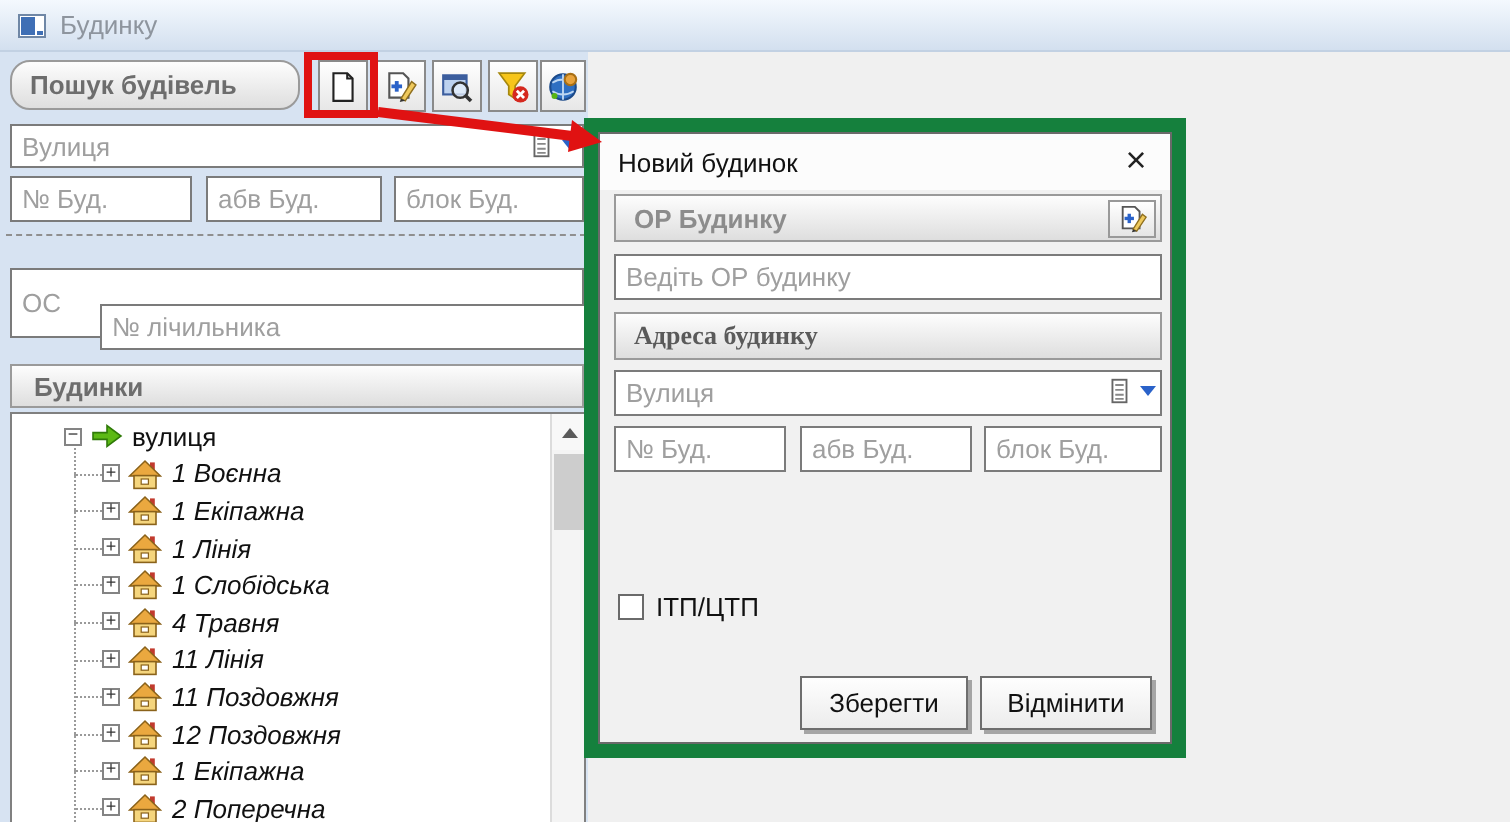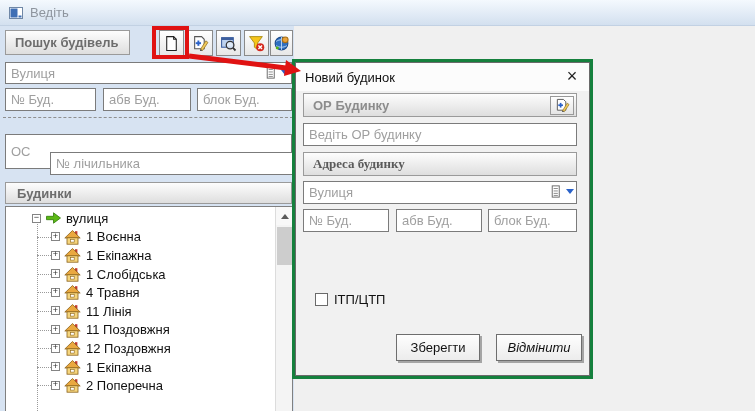--- a/index.html
+++ b/index.html
@@ -45,46 +45,46 @@
   .expand.minus::after{content:"−";position:relative;top:-0.5px;}
   .expand.plus::after{content:"+";position:relative;top:-0.5px;}
   li.root .expand{left:26px;}
   li.child .expand{left:45px;}
   li.child::before{content:"";position:absolute;left:31px;top:9px;width:14px;height:0;
     border-top:1px dotted #9a9a9a;}
   .tree-ic{position:absolute;width:17px;height:16px;top:1px;}
   li.root .tree-ic{left:39px;}
   li.child .tree-ic{left:58px;}
   li.root .lbl{margin-left:60px;}
-  li.child .lbl{margin-left:80px;}
+  li.child .lbl{margin-left:80px;font-style:italic;}
   
   .scrollbar{position:absolute;right:0;top:0;width:17px;height:100%;background:#f4f4f4;
     border-left:1px solid #dcdcdc;}
   .scroll-up{position:absolute;top:0;left:0;width:17px;height:18px;background:#f8f8f8;
     display:flex;align-items:center;justify-content:center;}
   .scroll-up::after{content:"";width:0;height:0;border:4px solid transparent;
     border-bottom:5px solid #5a5a5a;margin-top:-4px;}
   .scroll-thumb{position:absolute;top:20px;left:1px;width:15px;height:38px;background:#cdcdcd;}
 
   
   .dialog{position:absolute;left:292px;top:59px;width:301px;height:320px;
-    border:3px solid #15803d;background:#f1f1f1;}
+    border:7px solid #15803d;background:#f1f1f1;}
   .dlg-inner{position:absolute;left:0;top:0;right:0;bottom:0;border:1px solid #6a6a6a;
     background:#f1f1f1;}
   .dlg-title{position:absolute;left:0;top:0;right:0;height:28px;background:#fcfcfc;
     display:flex;align-items:center;}
   .dlg-title .t{font-size:13px;color:#111;margin-left:9px;}
   .dlg-close{position:absolute;right:6px;top:1px;font-size:18px;color:#222;width:22px;
     height:24px;text-align:center;line-height:24px;}
   .dlg .panel-header{left:7px;width:274px;height:24px;}
   .icon-btn{position:absolute;right:2px;top:2px;width:24px;height:19px;
     background:linear-gradient(#ffffff,#e5e5e5);border:1px solid #999;
     display:flex;align-items:center;justify-content:center;padding:0;}
   .icon-btn svg{width:15px;height:15px;}
-  .checkbox-row{position:absolute;left:19px;top:229px;display:flex;align-items:center;}
+  .checkbox-row{position:absolute;left:9px;top:229px;display:flex;align-items:center;}
   .checkbox{width:13px;height:13px;background:#fff;border:1px solid #6a6a6a;}
   .checkbox-label{font-size:13px;color:#111;margin-left:6px;}
   .win-btn{position:absolute;top:271px;height:27px;font-size:13px;color:#111;
     background:linear-gradient(#fefefe,#ececec);border:1px solid #6e6e6e;
     box-shadow:2px 2px 0 rgba(90,90,90,.5);font-family:"Liberation Sans",sans-serif;}
 
   
   .ann-rect{position:absolute;left:152px;top:26px;width:37px;height:33px;
     border:4px solid #e01212;z-index:5;}
   .ann-arrow{position:absolute;left:0;top:0;width:755px;height:411px;z-index:6;
@@ -141,26 +141,26 @@
     <symbol id="ic-greenarrow" viewBox="0 0 16 16">
       <polygon points="1,6.3 8,6.3 8,2.8 15,8 8,13.2 8,9.7 1,9.7" fill="#5cb915" stroke="#2f7a08" stroke-width="0.8"></polygon>
     </symbol>
   </defs>
 </svg>
 
 <div class="titlebar">
   <svg class="app-icon">
       <use href="#ic-window"></use>
     </svg>
-  <span class="title">Ведіть</span>
+  <span class="title">Будинку</span>
 </div>
 
 <div class="left-panel">
 
-  <div class="panel-header" style="left:5px;top:4px;width:125px;height:25px;">Пошук будівель</div>
+  <div class="panel-header" style="left:5px;top:4px;width:145px;height:25px;border-radius:10px;">Пошук будівель</div>
 
   <button class="tb-btn" style="left:159px;">
     <svg>
         <use href="#ic-newdoc"></use>
       </svg>
   </button>
   <button class="tb-btn" style="left:188px;">
     <svg>
         <use href="#ic-editdoc"></use>
       </svg>
@@ -216,20 +216,27 @@
             <use href="#ic-house"></use>
           </svg>
         <span class="lbl">1 Воєнна</span>
       </li>
       <li class="child">
         <span class="expand plus"></span>
         <svg class="tree-ic">
             <use href="#ic-house"></use>
           </svg>
         <span class="lbl">1 Екіпажна</span>
+      </li>
+      <li class="child">
+        <span class="expand plus"></span>
+        <svg class="tree-ic">
+            <use href="#ic-house"></use>
+          </svg>
+        <span class="lbl">1 Лінія</span>
       </li>
       <li class="child">
         <span class="expand plus"></span>
         <svg class="tree-ic">
             <use href="#ic-house"></use>
           </svg>
         <span class="lbl">1 Слобідська</span>
       </li>
       <li class="child">
         <span class="expand plus"></span>
@@ -313,21 +320,21 @@
     <input class="txt" style="left: 7px; top: 146px; width: 86px; height: 23px;" placeholder="№ Буд.">
     <input class="txt" style="left: 100px; top: 146px; width: 86px; height: 23px;" placeholder="абв Буд.">
     <input class="txt" style="left: 192px; top: 146px; width: 89px; height: 23px;" placeholder="блок Буд.">
 
     <div class="checkbox-row">
       <span class="checkbox"></span>
       <span class="checkbox-label">ІТП/ЦТП</span>
     </div>
 
     <button class="win-btn" style="left:100px;width:84px;">Зберегти</button>
-    <button class="win-btn" style="left:200px;width:86px;font-style:italic;">Відмінити</button>
+    <button class="win-btn" style="left:190px;width:86px;">Відмінити</button>
   </div>
 </div>
 
 <div class="ann-rect"></div>
 <svg class="ann-arrow">
   <line x1="189" y1="56" x2="286" y2="68" stroke="#e01212" stroke-width="5"></line>
   <polygon points="286,60 301,71 284,76" fill="#e01212"></polygon>
 </svg>
 
 </body></html>

